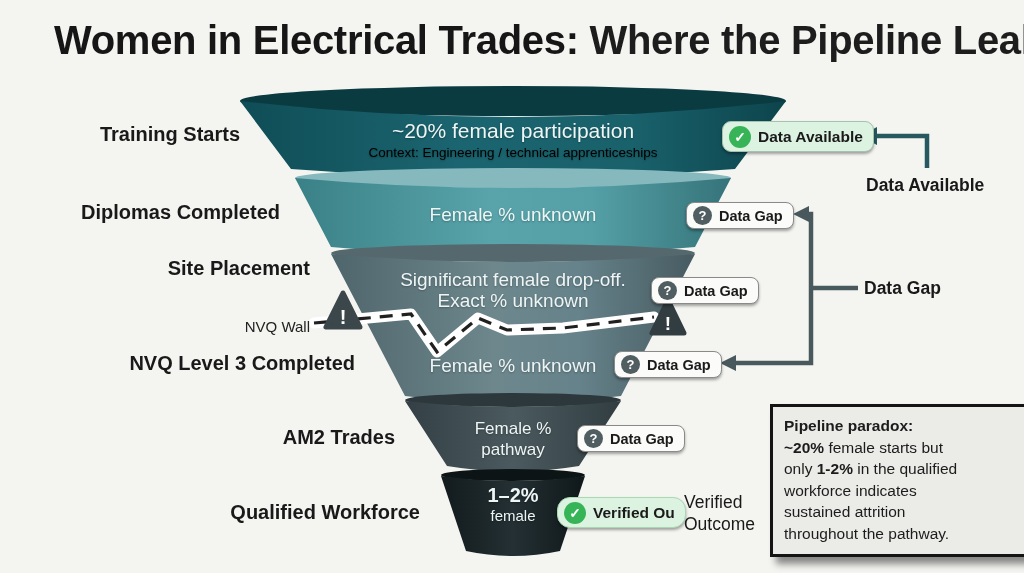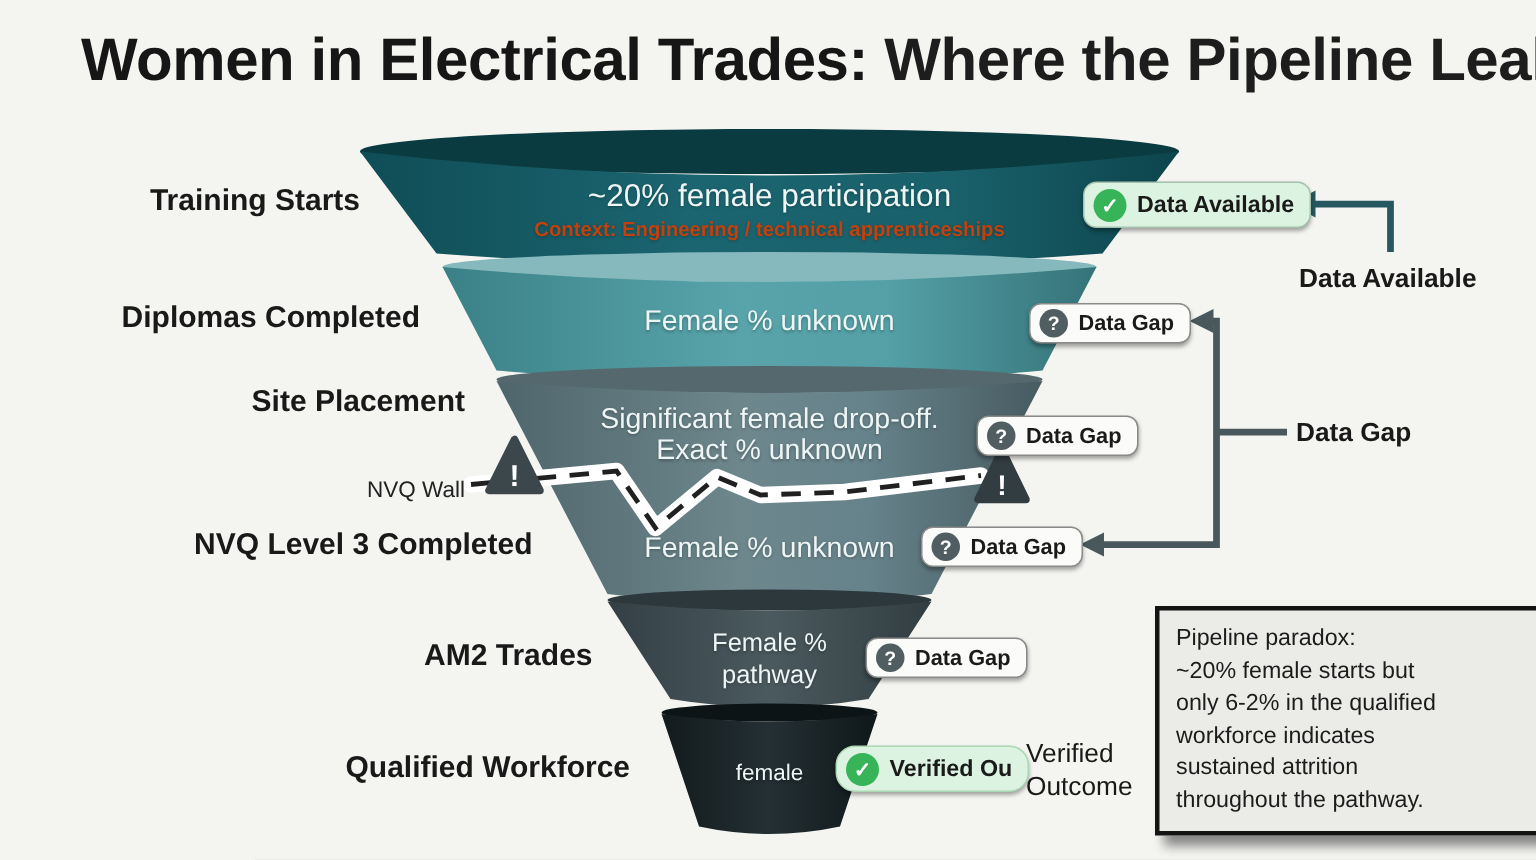--- a/index.html
+++ b/index.html
@@ -18,21 +18,21 @@
   .lbl-diplomas{right:744px;top:200px;}
   .lbl-site{right:714px;top:256px;}
   .lbl-nvqwall{right:714px;top:314px;font-size:15px;font-weight:500;color:#222;}
   .lbl-nvq3{right:669px;top:351px;}
   .lbl-am2{right:629px;top:425px;}
   .lbl-qualified{right:604px;top:500px;}
 
   
   .ftxt{left:283px;width:460px;text-align:center;color:#eef5f5;text-shadow:0 1px 2px rgba(0,0,0,.28);}
   .s1t1{top:119px;font-size:21px;font-weight:500;}
-  .s1t2{top:145px;font-size:13.5px;font-weight:700;color:#c2410c;}
+  .s1t2{top:145px;font-size:13.5px;font-weight:400;color:#000000;}
   .s2t1{top:204px;font-size:19px;}
   .s3t1{top:269px;font-size:19px;}
   .s3t2{top:290px;font-size:19px;}
   .s4t1{top:355px;font-size:19px;}
   .s5t1{top:419px;font-size:17px;}
   .s5t2{top:440px;font-size:17px;}
   .s6t1{top:484px;font-size:20px;font-weight:700;}
   .s6t2{top:507px;font-size:15px;}
   .s6t3{top:527px;font-size:15px;}
 
@@ -56,21 +56,21 @@
   
   .legend-txt{font-size:17.5px;font-weight:600;color:#191919;white-space:nowrap;}
   .lg-available{left:866px;top:175px;}
   .lg-gap{left:864px;top:278px;}
   .lg-verified{left:684px;top:491px;font-weight:500;line-height:22px;}
 
   
   .callout{left:770px;top:404px;width:238px;background:#ebebe8;border:3px solid #141414;
            box-shadow:6px 7px 7px rgba(0,0,0,.45);padding:8px 11px 10px 11px;
            font-size:15.5px;line-height:21.5px;color:#1c1c1c;}
-  .callout b{font-weight:400;}
+  .callout b{font-weight:700;}
 </style>
 </head>
 <body>
 
 <div class="canvas">
 
   <svg class="abs" style="left:0;top:0;" width="1024" height="573" viewBox="0 0 1024 573">
     <defs>
       <linearGradient id="g1" x1="0" y1="0" x2="1" y2="0">
         <stop offset="0" stop-color="#0f4d56"></stop>
@@ -157,20 +157,21 @@
   <div class="abs stage-label lbl-qualified">Qualified Workforce</div>
 
   <div class="abs ftxt s1t1">~20% female participation</div>
   <div class="abs ftxt s1t2">Context: Engineering / technical apprenticeships</div>
   <div class="abs ftxt s2t1">Female % unknown</div>
   <div class="abs ftxt s3t1">Significant female drop-off.</div>
   <div class="abs ftxt s3t2">Exact % unknown</div>
   <div class="abs ftxt s4t1">Female % unknown</div>
   <div class="abs ftxt s5t1">Female %</div>
   <div class="abs ftxt s5t2">pathway</div>
+  <div class="abs ftxt s6t1">1–2%</div>
   <div class="abs ftxt s6t2">female</div>
 
   <div class="abs badge badge-ok b1">
     <span class="dot">✓</span>
     <span>Data Available</span>
   </div>
   <div class="abs badge badge-gap b2">
     <span class="dot">?</span>
     <span>Data Gap</span>
   </div>
@@ -194,19 +195,19 @@
   <div class="abs legend-txt lg-available">Data Available</div>
   <div class="abs legend-txt lg-gap">Data Gap</div>
   <div class="abs legend-txt lg-verified">
     <div>Verified</div>
     <div>Outcome</div>
   </div>
 
   <div class="abs callout">
     <b>Pipeline paradox:</b><br>
     <b>~20%</b><span> female starts but</span><br>
-    <span>only </span><b>6-2%</b><span> in the qualified</span><br>
+    <span>only </span><b>1-2%</b><span> in the qualified</span><br>
     <span>workforce indicates</span><br>
     <span>sustained attrition</span><br>
     <span>throughout the pathway.</span>
   </div>
 
 </div>
 
 </body></html>

